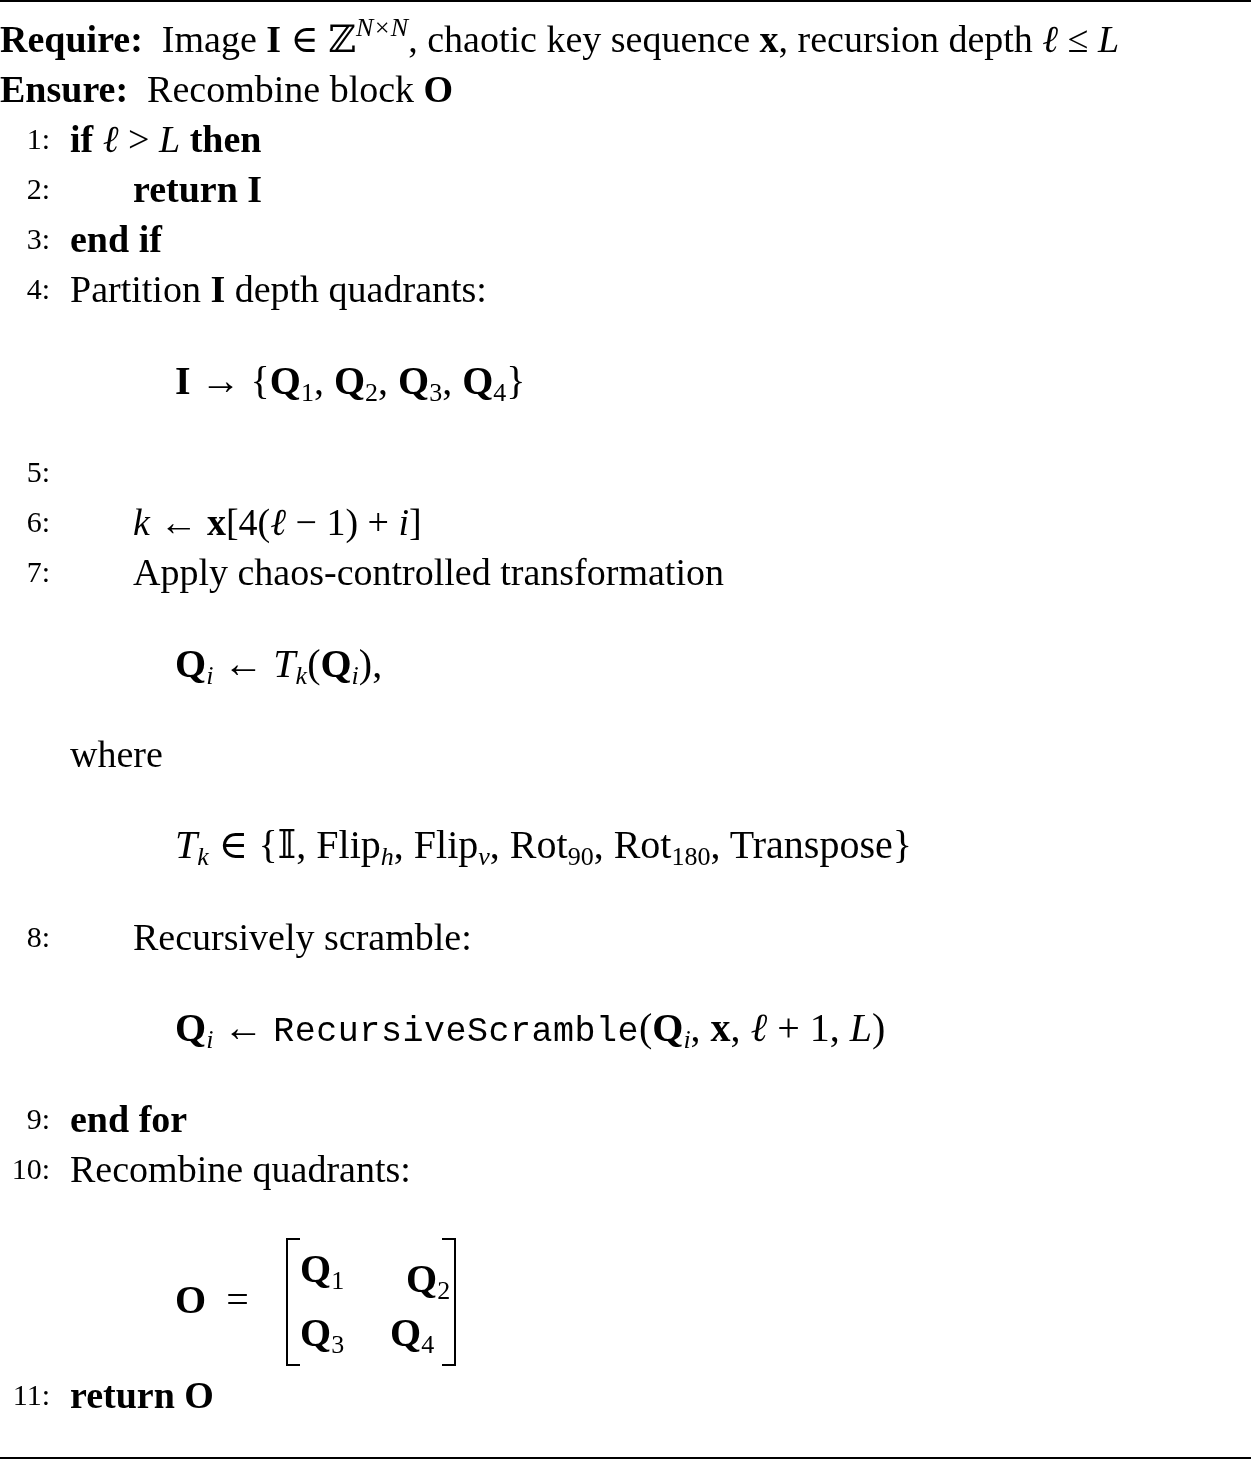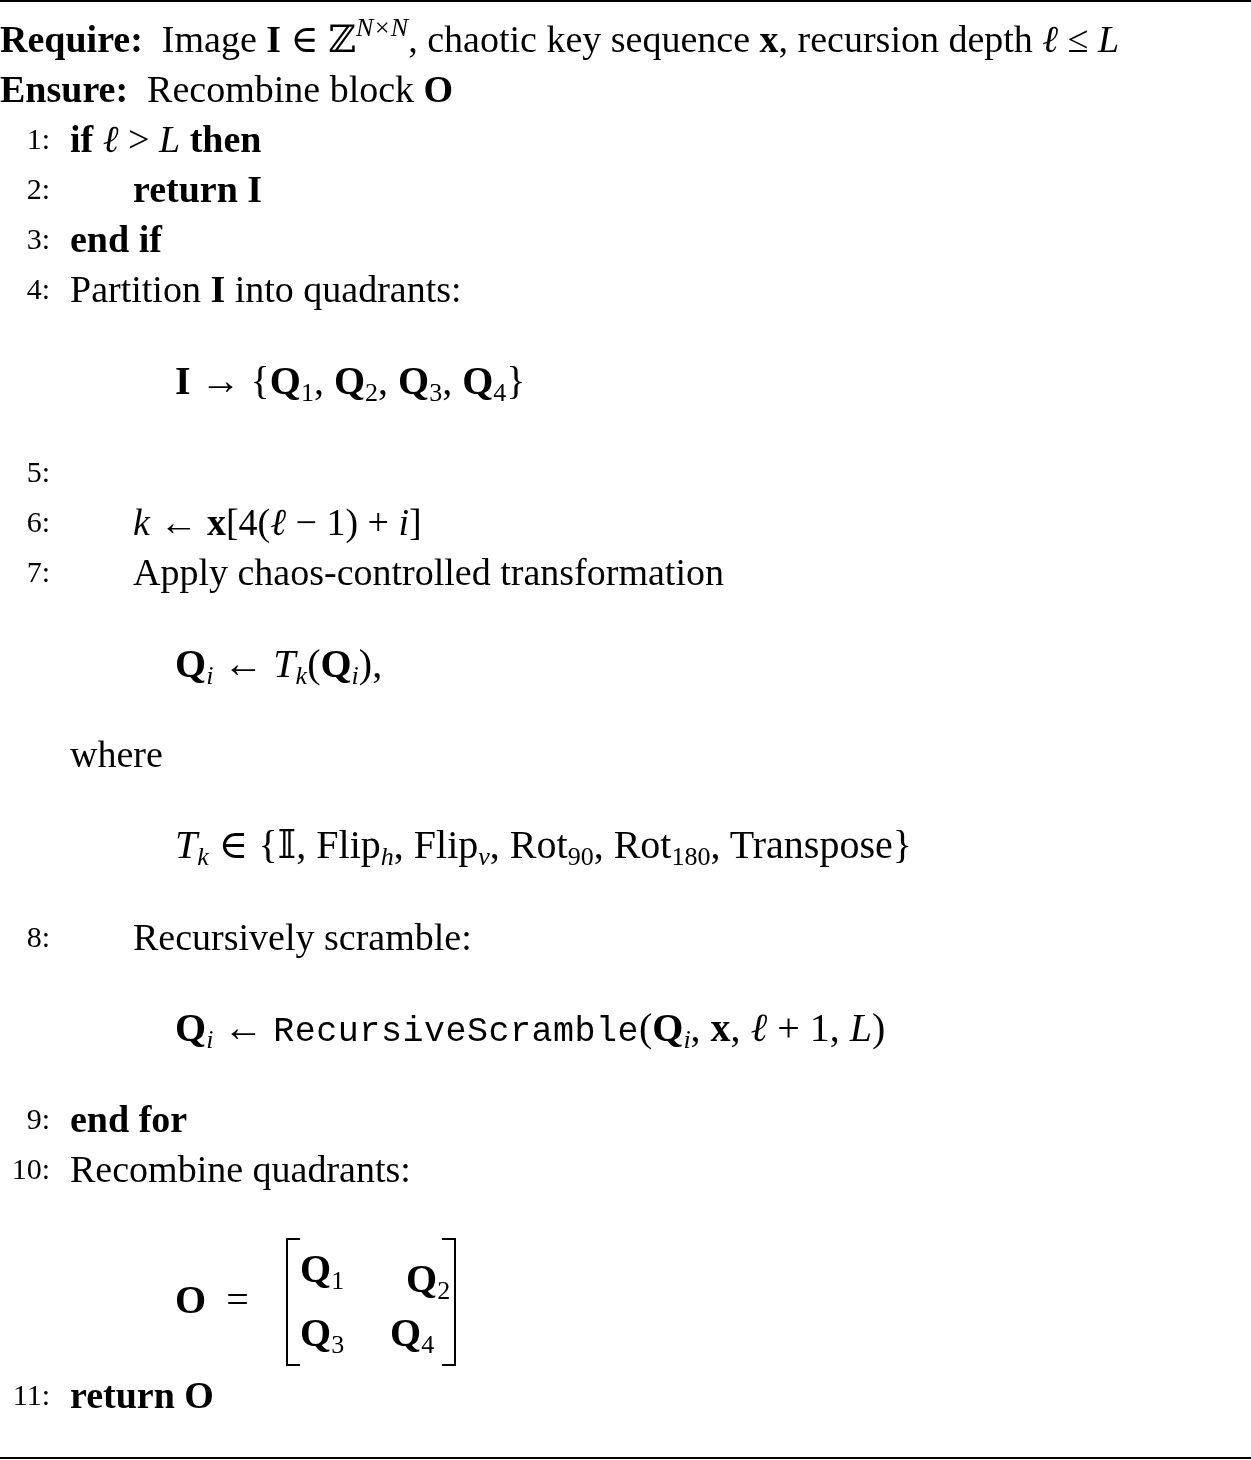--- a/index.html
+++ b/index.html
@@ -52,21 +52,21 @@
   <span class="body" style="left:133px;"><span class="kw">return</span> <span class="b">I</span></span>
 </div>
 
 <div class="line" style="top:214px; width:1251px;">
   <span class="ln">3:</span>
   <span class="body kw" style="left:70px;">end if</span>
 </div>
 
 <div class="line" style="top:264px; width:1251px;">
   <span class="ln">4:</span>
-  <span class="body" style="left:70px;"><span>Partition </span><span class="b">I</span><span> into quadrants:</span></span>
+  <span class="body" style="left:70px;"><span>Partition </span><span class="b">I</span><span> depth quadrants:</span></span>
 </div>
 
 <div class="display" style="top:356px;">
   <span class="b">I</span><span> → </span><span>{</span><span class="b">Q</span><sub>1</sub><span>, </span><span class="b">Q</span><sub>2</sub><span>, </span><span class="b">Q</span><sub>3</sub><span>, </span><span class="b">Q</span><sub>4</sub><span>}</span>
 </div>
 
 <div class="line" style="top:447px; width:1251px;">
   <span class="ln">5:</span>
 </div>
 

